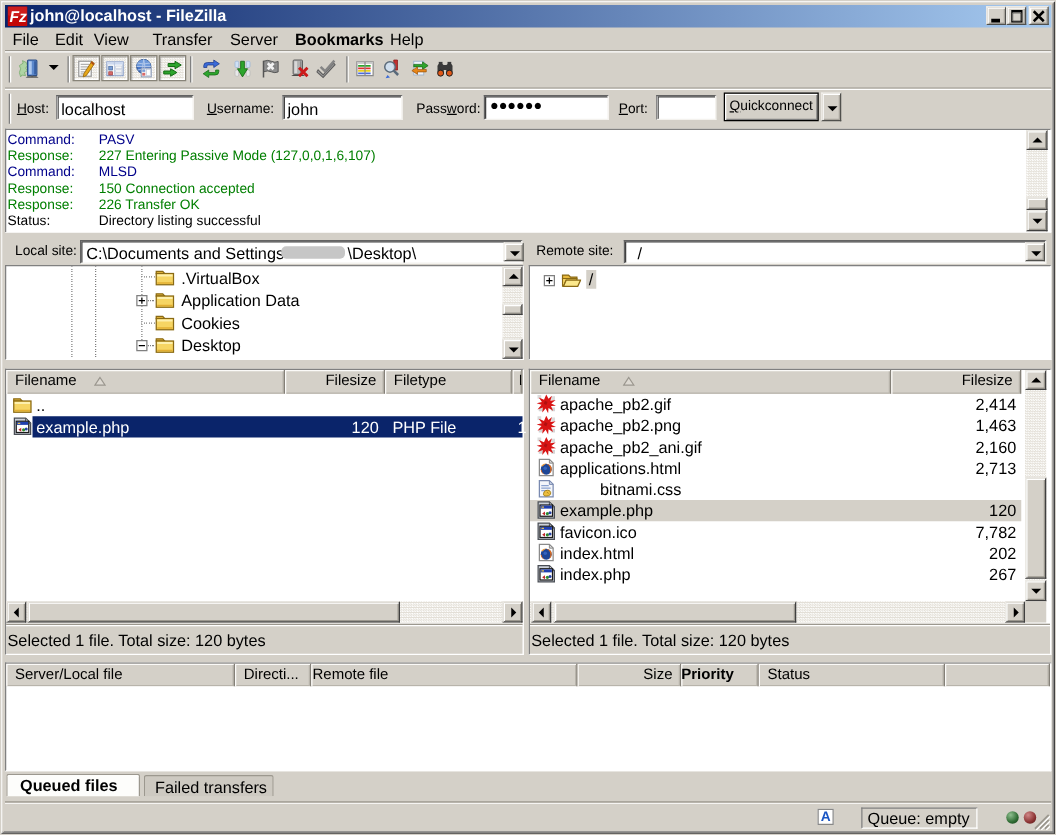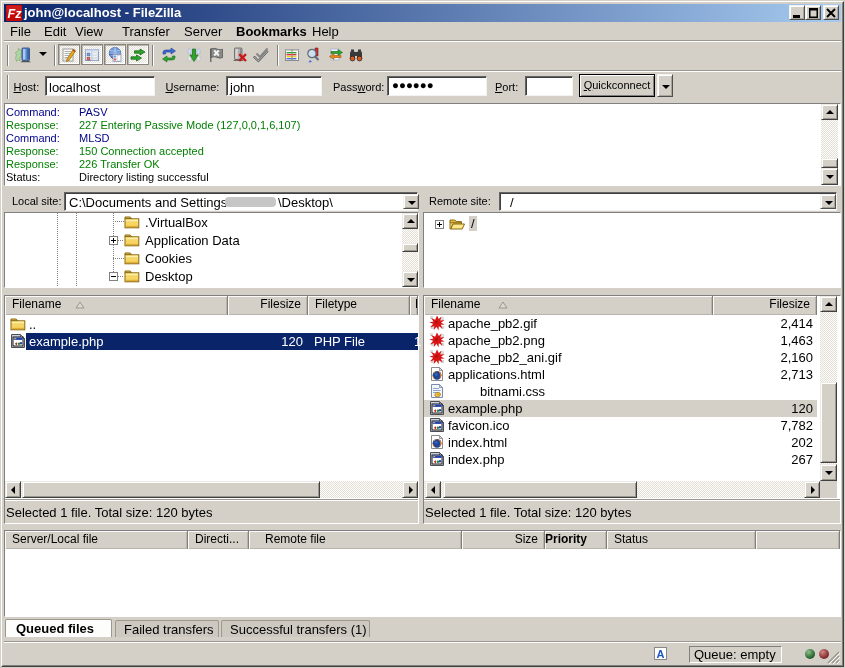--- a/index.html
+++ b/index.html
@@ -527,37 +527,34 @@
     <div class="abs" style="left:396px;top:185px;width:17px;height:17px;background:#D4D0C8;"></div>
     <div class="abs" style="left:0;top:203px;width:416px;height:24px;background:#D4D0C8;border-top:1px solid #9c988f;box-shadow:inset 0 1px 0 #fff;">
       <span class="txt" style="left:1px;top:5px;">Selected 1 file. Total size: 120 bytes</span>
     </div>
   </div>
 
   <div class="abs sunken" style="left:4px;top:530px;width:837px;height:87px;background:#fff;">
     <div class="abs" style="left:0;top:0;width:835px;height:18px;">
       <div class="hcell" style="left:0px;width:183px;"><span style="margin-left:7px;">Server/Local file</span></div>
       <div class="hcell" style="left:183px;width:61px;"><span style="margin-left:7px;">Directi...</span></div>
-      <div class="hcell" style="left:244px;width:213px;"><span style="margin-left:16px;">Remote file</span></div>
+      <div class="hcell" style="left:244px;width:213px;"><span style="margin-left:1px;">Remote file</span></div>
       <div class="hcell" style="left:457px;width:83px;text-align:right;"><span style="margin-right:6px;">Size</span></div>
       <div class="hcell" style="left:540px;width:62px;"><span style="margin-left:0;font-weight:bold;">Priority</span></div>
       <div class="hcell" style="left:602px;width:149px;"><span style="margin-left:7px;">Status</span></div>
       <div class="hcell" style="left:751px;width:84px;"></div>
     </div>
   </div>
 
   <div class="abs" style="left:4px;top:619px;width:837px;height:18px;">
     <div class="abs" style="left:1px;top:0px;width:107px;height:18px;background:#fdfdfb;border:1px solid #9c988f;border-bottom:none;border-radius:2px 2px 0 0;">
       <span class="txt" style="left:10px;top:1px;font-weight:bold;">Queued files</span>
     </div>
     <div class="abs" style="left:111px;top:1px;width:104px;height:17px;background:#cdc9c1;border:1px solid #9c988f;border-bottom:none;border-radius:2px 2px 0 0;">
       <span class="txt" style="left:8px;top:1px;">Failed transfers</span>
-    </div>
-    <div class="abs" style="left:217px;top:1px;width:149px;height:17px;background:#cdc9c1;border:1px solid #9c988f;border-bottom:none;border-radius:2px 2px 0 0;">
-      <span class="txt" style="left:8px;top:1px;">Successful transfers (1)</span>
     </div>
   </div>
 
   <div class="abs" style="left:4px;top:641px;width:837px;height:23px;border-top:1px solid #9c988f;box-shadow:inset 0 1px 0 #fff;">
     <div class="abs" style="left:650px;top:5px;width:13px;height:13px;background:#fff;border:1px solid #888;color:#1a56c4;font-weight:bold;font-size:11px;line-height:12px;text-align:center;">A</div>
     <div class="abs" style="left:664px;top:7px;width:18px;height:10px;background:#4b4b4b;border-radius:2px;color:#fff;font-size:8px;font-weight:bold;line-height:10px;text-align:center;margin-left:42px;">500</div>
     <div class="abs sunken" style="left:685px;top:4px;width:93px;height:17px;background:#D4D0C8;">
       <span class="txt" style="left:4px;top:0px;">Queue: empty</span>
     </div>
     <div class="abs" style="left:801px;top:7px;width:10px;height:10px;border-radius:50%;background:radial-gradient(circle at 35% 30%,#8fbf8f,#2f6b33 60%,#173d1a);"></div>

